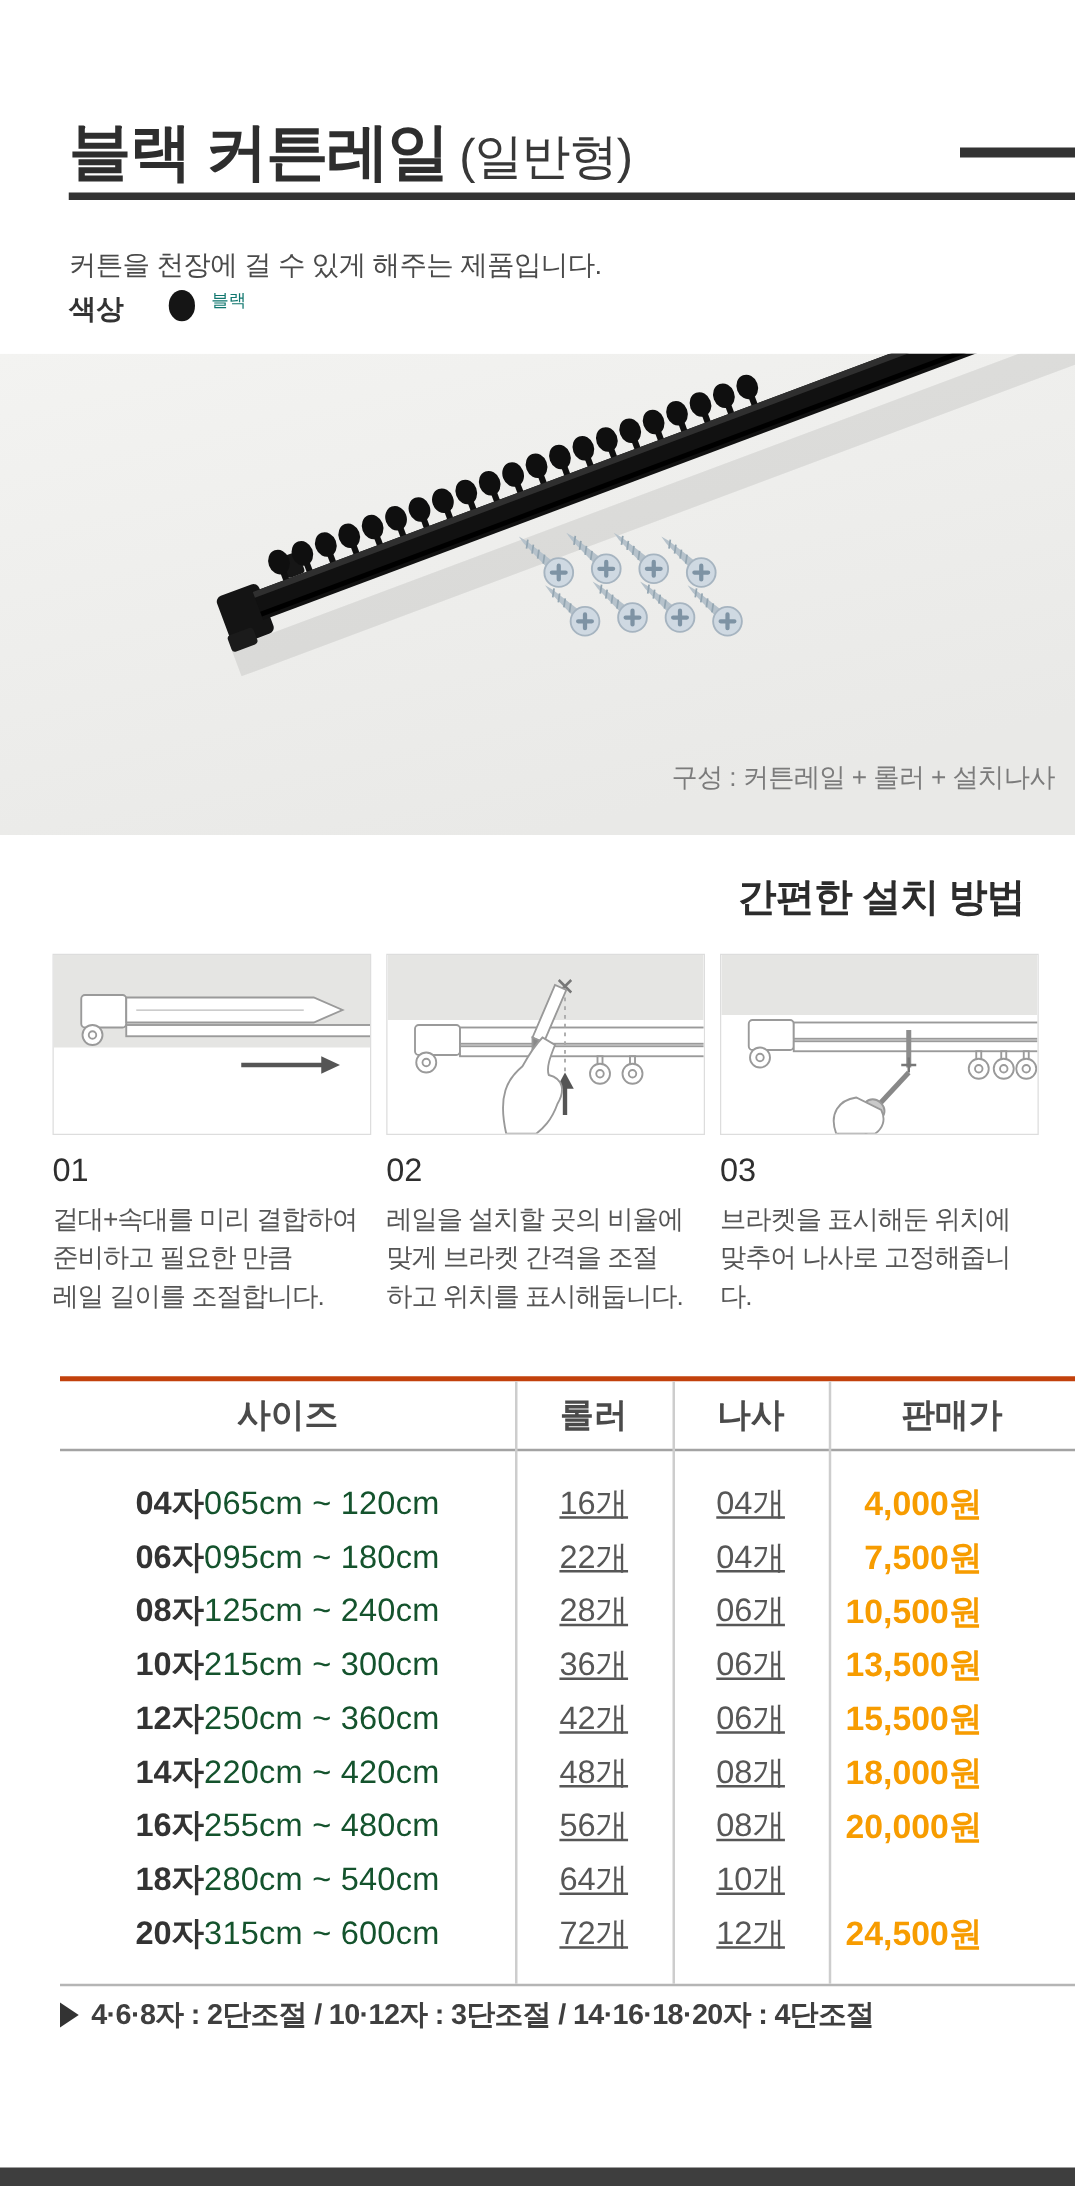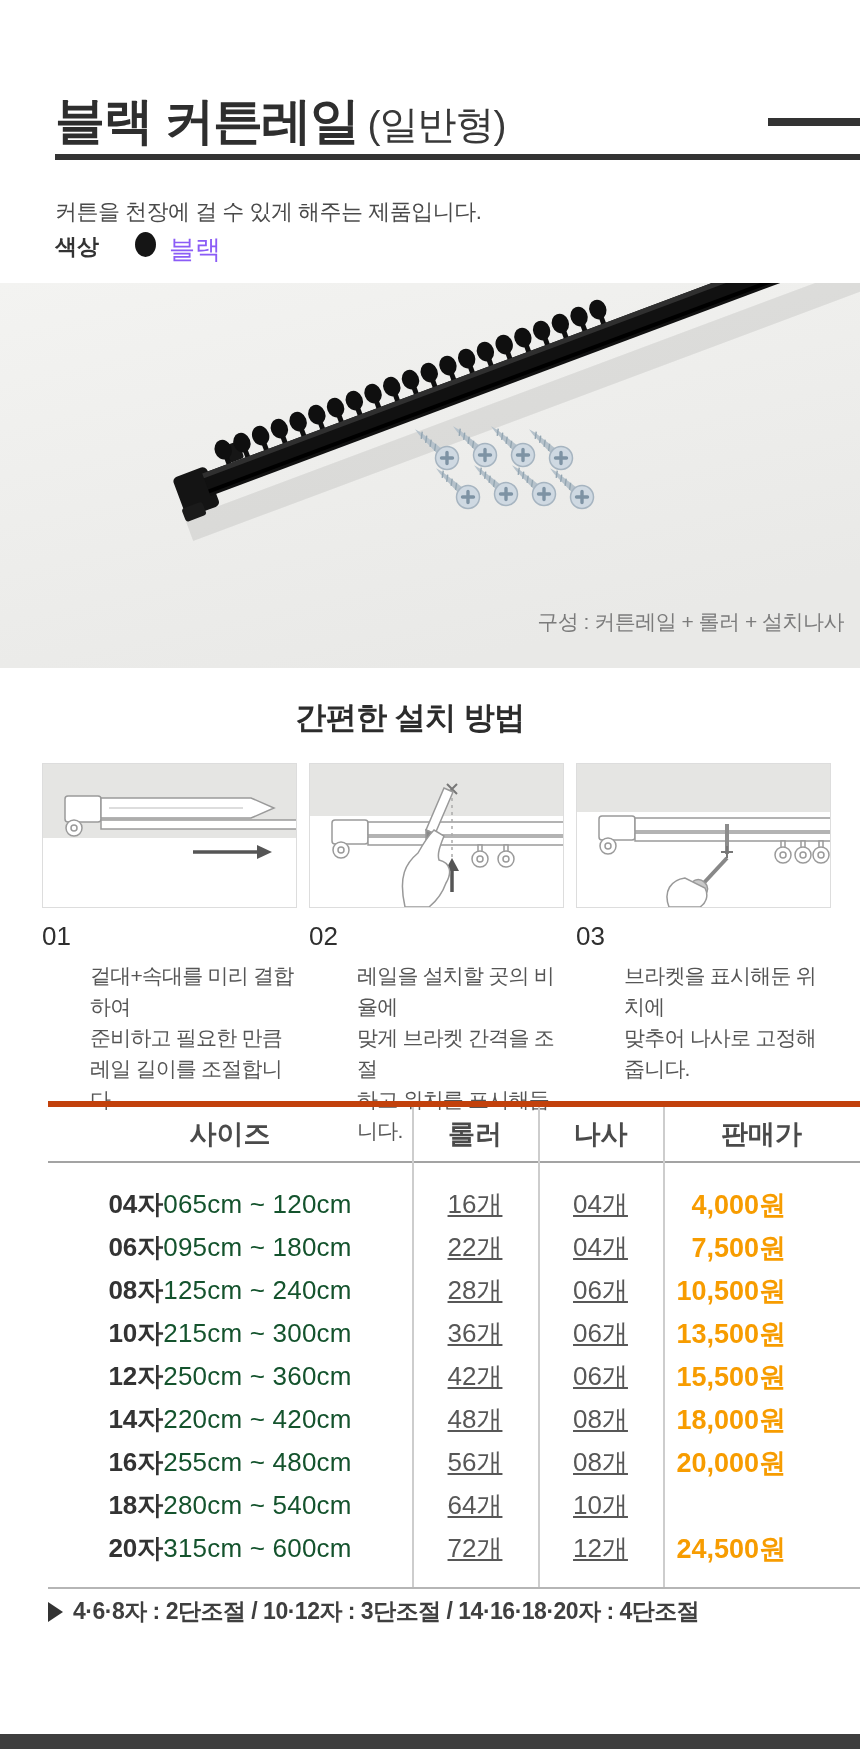--- a/index.html
+++ b/index.html
@@ -9,40 +9,40 @@
   
   .top-right-bar{position:absolute;left:768px;top:118px;width:92px;height:8px;background:#333;}
   .title{position:absolute;left:55px;top:54px;font-size:50px;font-weight:800;
          color:#2e2e2e;letter-spacing:-1.5px;white-space:nowrap;}
   .title .suffix{font-size:39px;font-weight:400;color:#383838;margin-left:9px;letter-spacing:-1px;}
   .title-rule{position:absolute;left:55px;right:0;top:154px;height:6px;background:#333;}
   .desc{position:absolute;left:55px;top:175px;font-size:22px;color:#4a4a4a;letter-spacing:-0.5px;}
   .color-row{position:absolute;left:55px;top:200px;display:flex;height:30px;margin-top:32px;}
   .color-label{font-size:22px;font-weight:700;color:#333;}
   .color-dot{width:21px;height:25px;border-radius:50%;background:#151515;margin-left:36px;}
-  .color-name{font-size:26px;color:#8b5cf6;margin-left:13px;}
+  .color-name{font-size:14px;color:#0f766e;margin-left:13px;}
 
   
   .photo{position:absolute;left:0;top:283px;width:860px;height:385px;}
   .photo svg{display:block;}
   .photo-caption{position:absolute;right:16px;bottom:32px;font-size:21px;color:#7b7b7b;letter-spacing:-0.5px;}
 
   
-  .guide-heading{position:absolute;left:0;top:697px;width:820px;text-align:center;
+  .guide-heading{position:absolute;left:0;top:697px;width:820px;text-align:right;
                  font-size:31px;font-weight:800;color:#2c2c2c;letter-spacing:-0.5px;}
   .steps{position:absolute;left:42px;top:763px;display:flex;gap:12px;}
   .step{width:255px;}
   .panel{width:253px;height:143px;border:1px solid #ddd;background:#fff;overflow:hidden;}
   .step-no{margin-top:13px;font-size:26px;font-weight:500;color:#2f2f2f;}
   .step-desc{margin-top:8px;font-size:21px;line-height:1.48;color:#555;
-             letter-spacing:-0.8px;white-space:pre-line;margin-left:48px;}
+             letter-spacing:-0.8px;white-space:pre-line;}
 
   
   .size-table{position:absolute;left:48px;top:1101px;width:812px;height:488px;
-              border-top:6px solid #c2410c;border-bottom:2px solid #b5b5b5;box-sizing:border-box;}
+              border-top:4px solid #c2410c;border-bottom:2px solid #b5b5b5;box-sizing:border-box;}
   .vline{position:absolute;top:0;bottom:0;width:2px;background:#cdcdcd;}
   .vl1{left:364px;} .vl2{left:490px;} .vl3{left:615px;}
   .thead{display:flex;height:54px;align-items:center;border-bottom:2px solid #a3a3a3;}
   .tbody{padding-top:20px;}
   .trow{display:flex;height:43px;align-items:center;}
   .c-size{width:364px;} .c-roll{width:126px;} .c-screw{width:125px;} .c-price{width:197px;box-sizing:border-box;}
   .thead div{text-align:center;font-size:27px;font-weight:700;color:#4a4a4a;}
   .cell-size{display:flex;justify-content:center;align-items:baseline;}
   .size-label{font-size:26px;font-weight:800;color:#333;}
   .size-range{font-size:26px;color:#14532d;letter-spacing:0.2px;}

